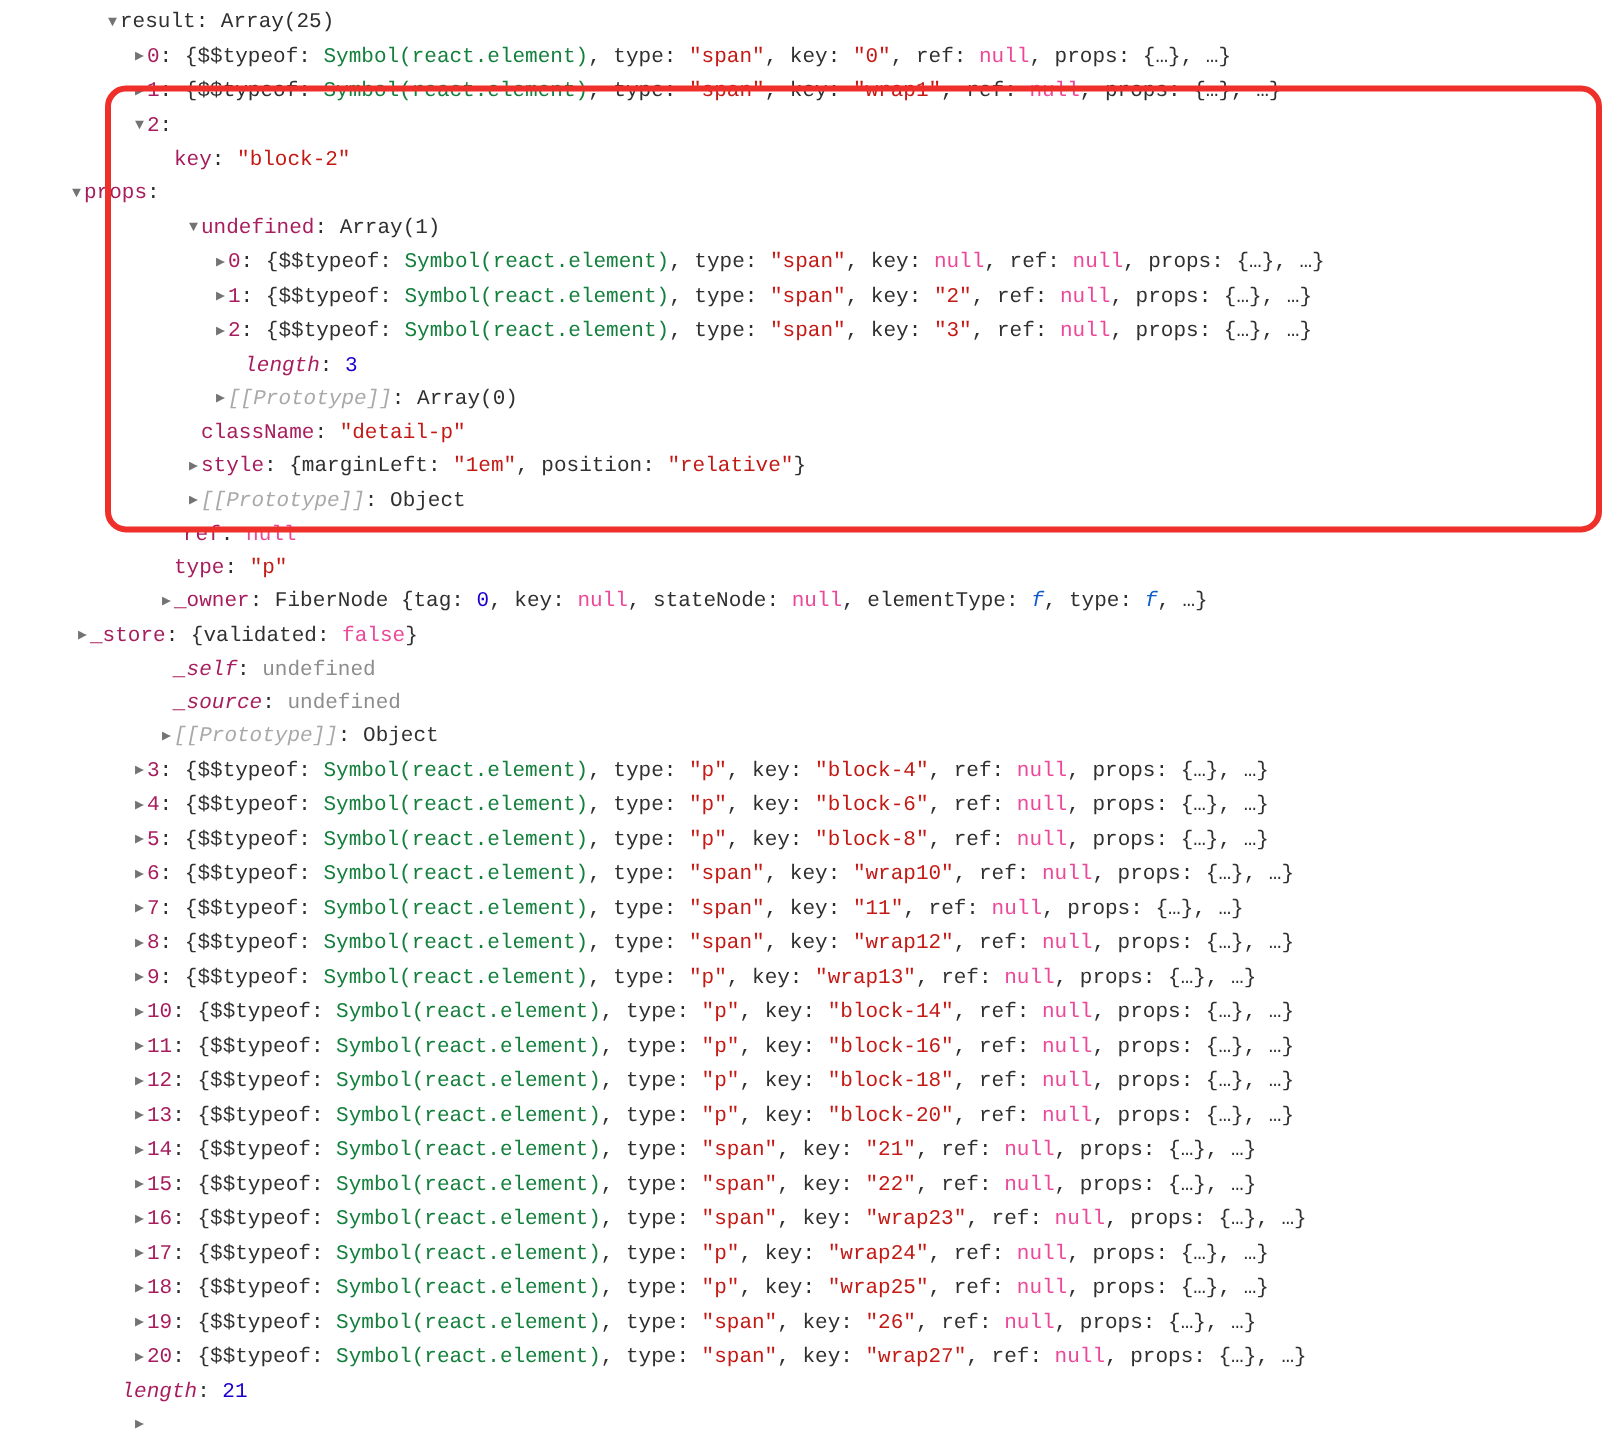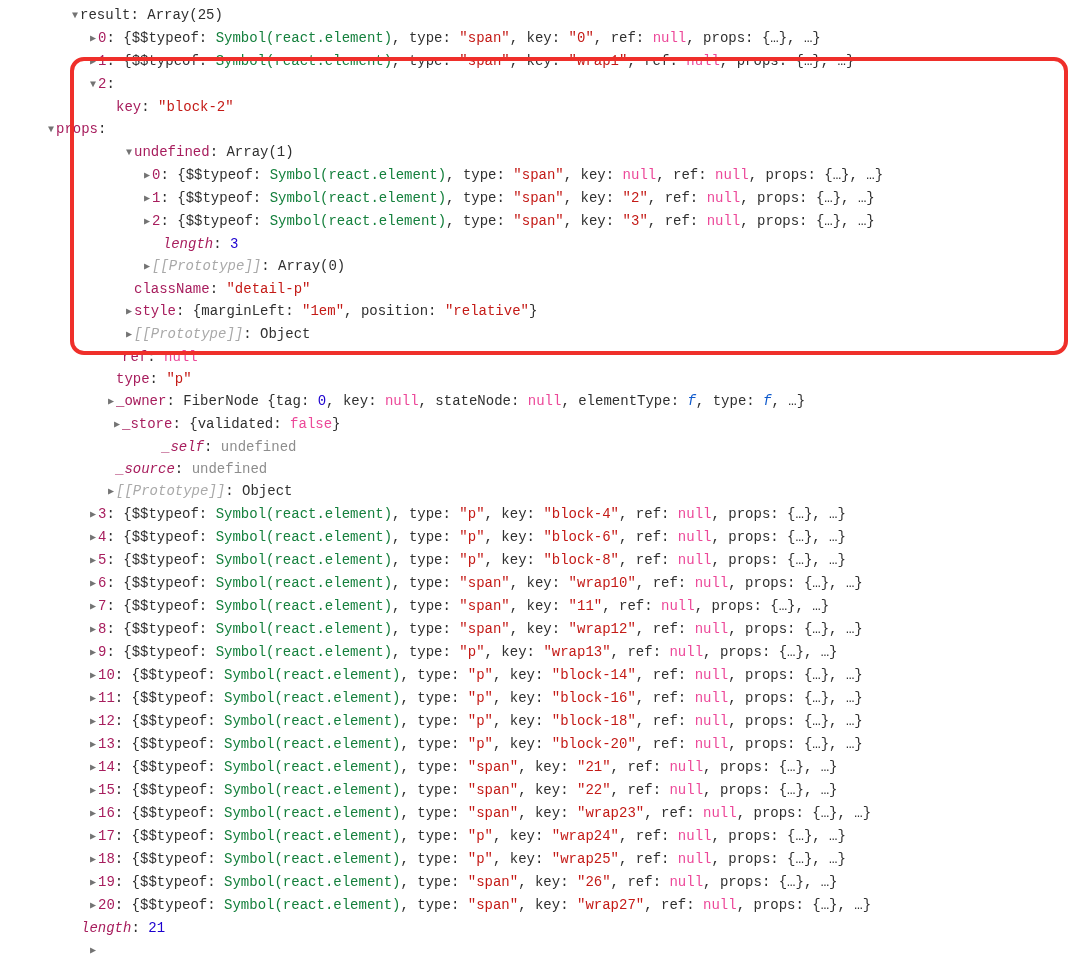--- a/index.html
+++ b/index.html
@@ -65,22 +65,22 @@
     <div class="line" style="padding-left: 142px;"><span class="tri right"></span><span class="content"><span class="key">1</span>: {<span class="txt">$$typeof</span>: <span class="sym">Symbol(react.element)</span>, <span class="txt">type</span>: <span class="str">"span"</span>, <span class="txt">key</span>: <span class="str">"2"</span>, <span class="txt">ref</span>: <span class="kw">null</span>, <span class="txt">props</span>: {…}, …}</span></div>
     <div class="line" style="padding-left: 142px;"><span class="tri right"></span><span class="content"><span class="key">2</span>: {<span class="txt">$$typeof</span>: <span class="sym">Symbol(react.element)</span>, <span class="txt">type</span>: <span class="str">"span"</span>, <span class="txt">key</span>: <span class="str">"3"</span>, <span class="txt">ref</span>: <span class="kw">null</span>, <span class="txt">props</span>: {…}, …}</span></div>
     <div class="line" style="padding-left: 152.8px;"><span class="tri "></span><span class="content"><span class="lenName">length</span>: <span class="num">3</span></span></div>
     <div class="line" style="padding-left: 142px;"><span class="tri right"></span><span class="content"><span class="internals">[[Prototype]]</span>: <span class="txt">Array(0)</span></span></div>
     <div class="line" style="padding-left: 124px;"><span class="tri "></span><span class="content"><span class="key">className</span>: <span class="str">"detail-p"</span></span></div>
     <div class="line" style="padding-left: 124px;"><span class="tri right"></span><span class="content"><span class="key">style</span>: {<span class="txt">marginLeft</span>: <span class="str">"1em"</span>, <span class="txt">position</span>: <span class="str">"relative"</span>}</span></div>
     <div class="line" style="padding-left: 124px;"><span class="tri right"></span><span class="content"><span class="internals">[[Prototype]]</span>: <span class="txt">Object</span></span></div>
     <div class="line" style="padding-left: 112px;"><span class="tri "></span><span class="content"><span class="key">ref</span>: <span class="kw">null</span></span></div>
     <div class="line" style="padding-left: 106px;"><span class="tri "></span><span class="content"><span class="key">type</span>: <span class="str">"p"</span></span></div>
     <div class="line" style="padding-left: 106px;"><span class="tri right"></span><span class="content"><span class="key">_owner</span>: <span class="txt">FiberNode </span>{<span class="txt">tag</span>: <span class="num">0</span>, <span class="txt">key</span>: <span class="kw">null</span>, <span class="txt">stateNode</span>: <span class="kw">null</span>, <span class="txt">elementType</span>: <span class="func">f</span>, <span class="txt">type</span>: <span class="func">f</span>, …}</span></div>
-    <div class="line" style="padding-left: 112px;"><span class="tri right"></span><span class="content"><span class="key">_store</span>: {<span class="txt">validated</span>: <span class="kw">false</span>}</span></div>
-    <div class="line" style="padding-left: 106px; margin-left: 46px;"><span class="tri "></span><span class="content"><span class="it">_self</span>: <span class="gray">undefined</span></span></div>
+    <div class="line" style="padding-left: 50px;"><span class="tri right"></span><span class="content"><span class="key">_store</span>: {<span class="txt">validated</span>: <span class="kw">false</span>}</span></div>
+    <div class="line" style="padding-left: 106px;"><span class="tri "></span><span class="content"><span class="it">_self</span>: <span class="gray">undefined</span></span></div>
     <div class="line" style="padding-left: 106px;"><span class="tri "></span><span class="content"><span class="it">_source</span>: <span class="gray">undefined</span></span></div>
     <div class="line" style="padding-left: 106px;"><span class="tri right"></span><span class="content"><span class="internals">[[Prototype]]</span>: <span class="txt">Object</span></span></div>
     <div class="line" style="padding-left: 88px;"><span class="tri right"></span><span class="content"><span class="key">3</span>: {<span class="txt">$$typeof</span>: <span class="sym">Symbol(react.element)</span>, <span class="txt">type</span>: <span class="str">"p"</span>, <span class="txt">key</span>: <span class="str">"block-4"</span>, <span class="txt">ref</span>: <span class="kw">null</span>, <span class="txt">props</span>: {…}, …}</span></div>
     <div class="line" style="padding-left: 88px;"><span class="tri right"></span><span class="content"><span class="key">4</span>: {<span class="txt">$$typeof</span>: <span class="sym">Symbol(react.element)</span>, <span class="txt">type</span>: <span class="str">"p"</span>, <span class="txt">key</span>: <span class="str">"block-6"</span>, <span class="txt">ref</span>: <span class="kw">null</span>, <span class="txt">props</span>: {…}, …}</span></div>
     <div class="line" style="padding-left: 88px;"><span class="tri right"></span><span class="content"><span class="key">5</span>: {<span class="txt">$$typeof</span>: <span class="sym">Symbol(react.element)</span>, <span class="txt">type</span>: <span class="str">"p"</span>, <span class="txt">key</span>: <span class="str">"block-8"</span>, <span class="txt">ref</span>: <span class="kw">null</span>, <span class="txt">props</span>: {…}, …}</span></div>
     <div class="line" style="padding-left: 88px;"><span class="tri right"></span><span class="content"><span class="key">6</span>: {<span class="txt">$$typeof</span>: <span class="sym">Symbol(react.element)</span>, <span class="txt">type</span>: <span class="str">"span"</span>, <span class="txt">key</span>: <span class="str">"wrap10"</span>, <span class="txt">ref</span>: <span class="kw">null</span>, <span class="txt">props</span>: {…}, …}</span></div>
     <div class="line" style="padding-left: 88px;"><span class="tri right"></span><span class="content"><span class="key">7</span>: {<span class="txt">$$typeof</span>: <span class="sym">Symbol(react.element)</span>, <span class="txt">type</span>: <span class="str">"span"</span>, <span class="txt">key</span>: <span class="str">"11"</span>, <span class="txt">ref</span>: <span class="kw">null</span>, <span class="txt">props</span>: {…}, …}</span></div>
     <div class="line" style="padding-left: 88px;"><span class="tri right"></span><span class="content"><span class="key">8</span>: {<span class="txt">$$typeof</span>: <span class="sym">Symbol(react.element)</span>, <span class="txt">type</span>: <span class="str">"span"</span>, <span class="txt">key</span>: <span class="str">"wrap12"</span>, <span class="txt">ref</span>: <span class="kw">null</span>, <span class="txt">props</span>: {…}, …}</span></div>
     <div class="line" style="padding-left: 88px;"><span class="tri right"></span><span class="content"><span class="key">9</span>: {<span class="txt">$$typeof</span>: <span class="sym">Symbol(react.element)</span>, <span class="txt">type</span>: <span class="str">"p"</span>, <span class="txt">key</span>: <span class="str">"wrap13"</span>, <span class="txt">ref</span>: <span class="kw">null</span>, <span class="txt">props</span>: {…}, …}</span></div>
     <div class="line" style="padding-left: 88px;"><span class="tri right"></span><span class="content"><span class="key">10</span>: {<span class="txt">$$typeof</span>: <span class="sym">Symbol(react.element)</span>, <span class="txt">type</span>: <span class="str">"p"</span>, <span class="txt">key</span>: <span class="str">"block-14"</span>, <span class="txt">ref</span>: <span class="kw">null</span>, <span class="txt">props</span>: {…}, …}</span></div>

